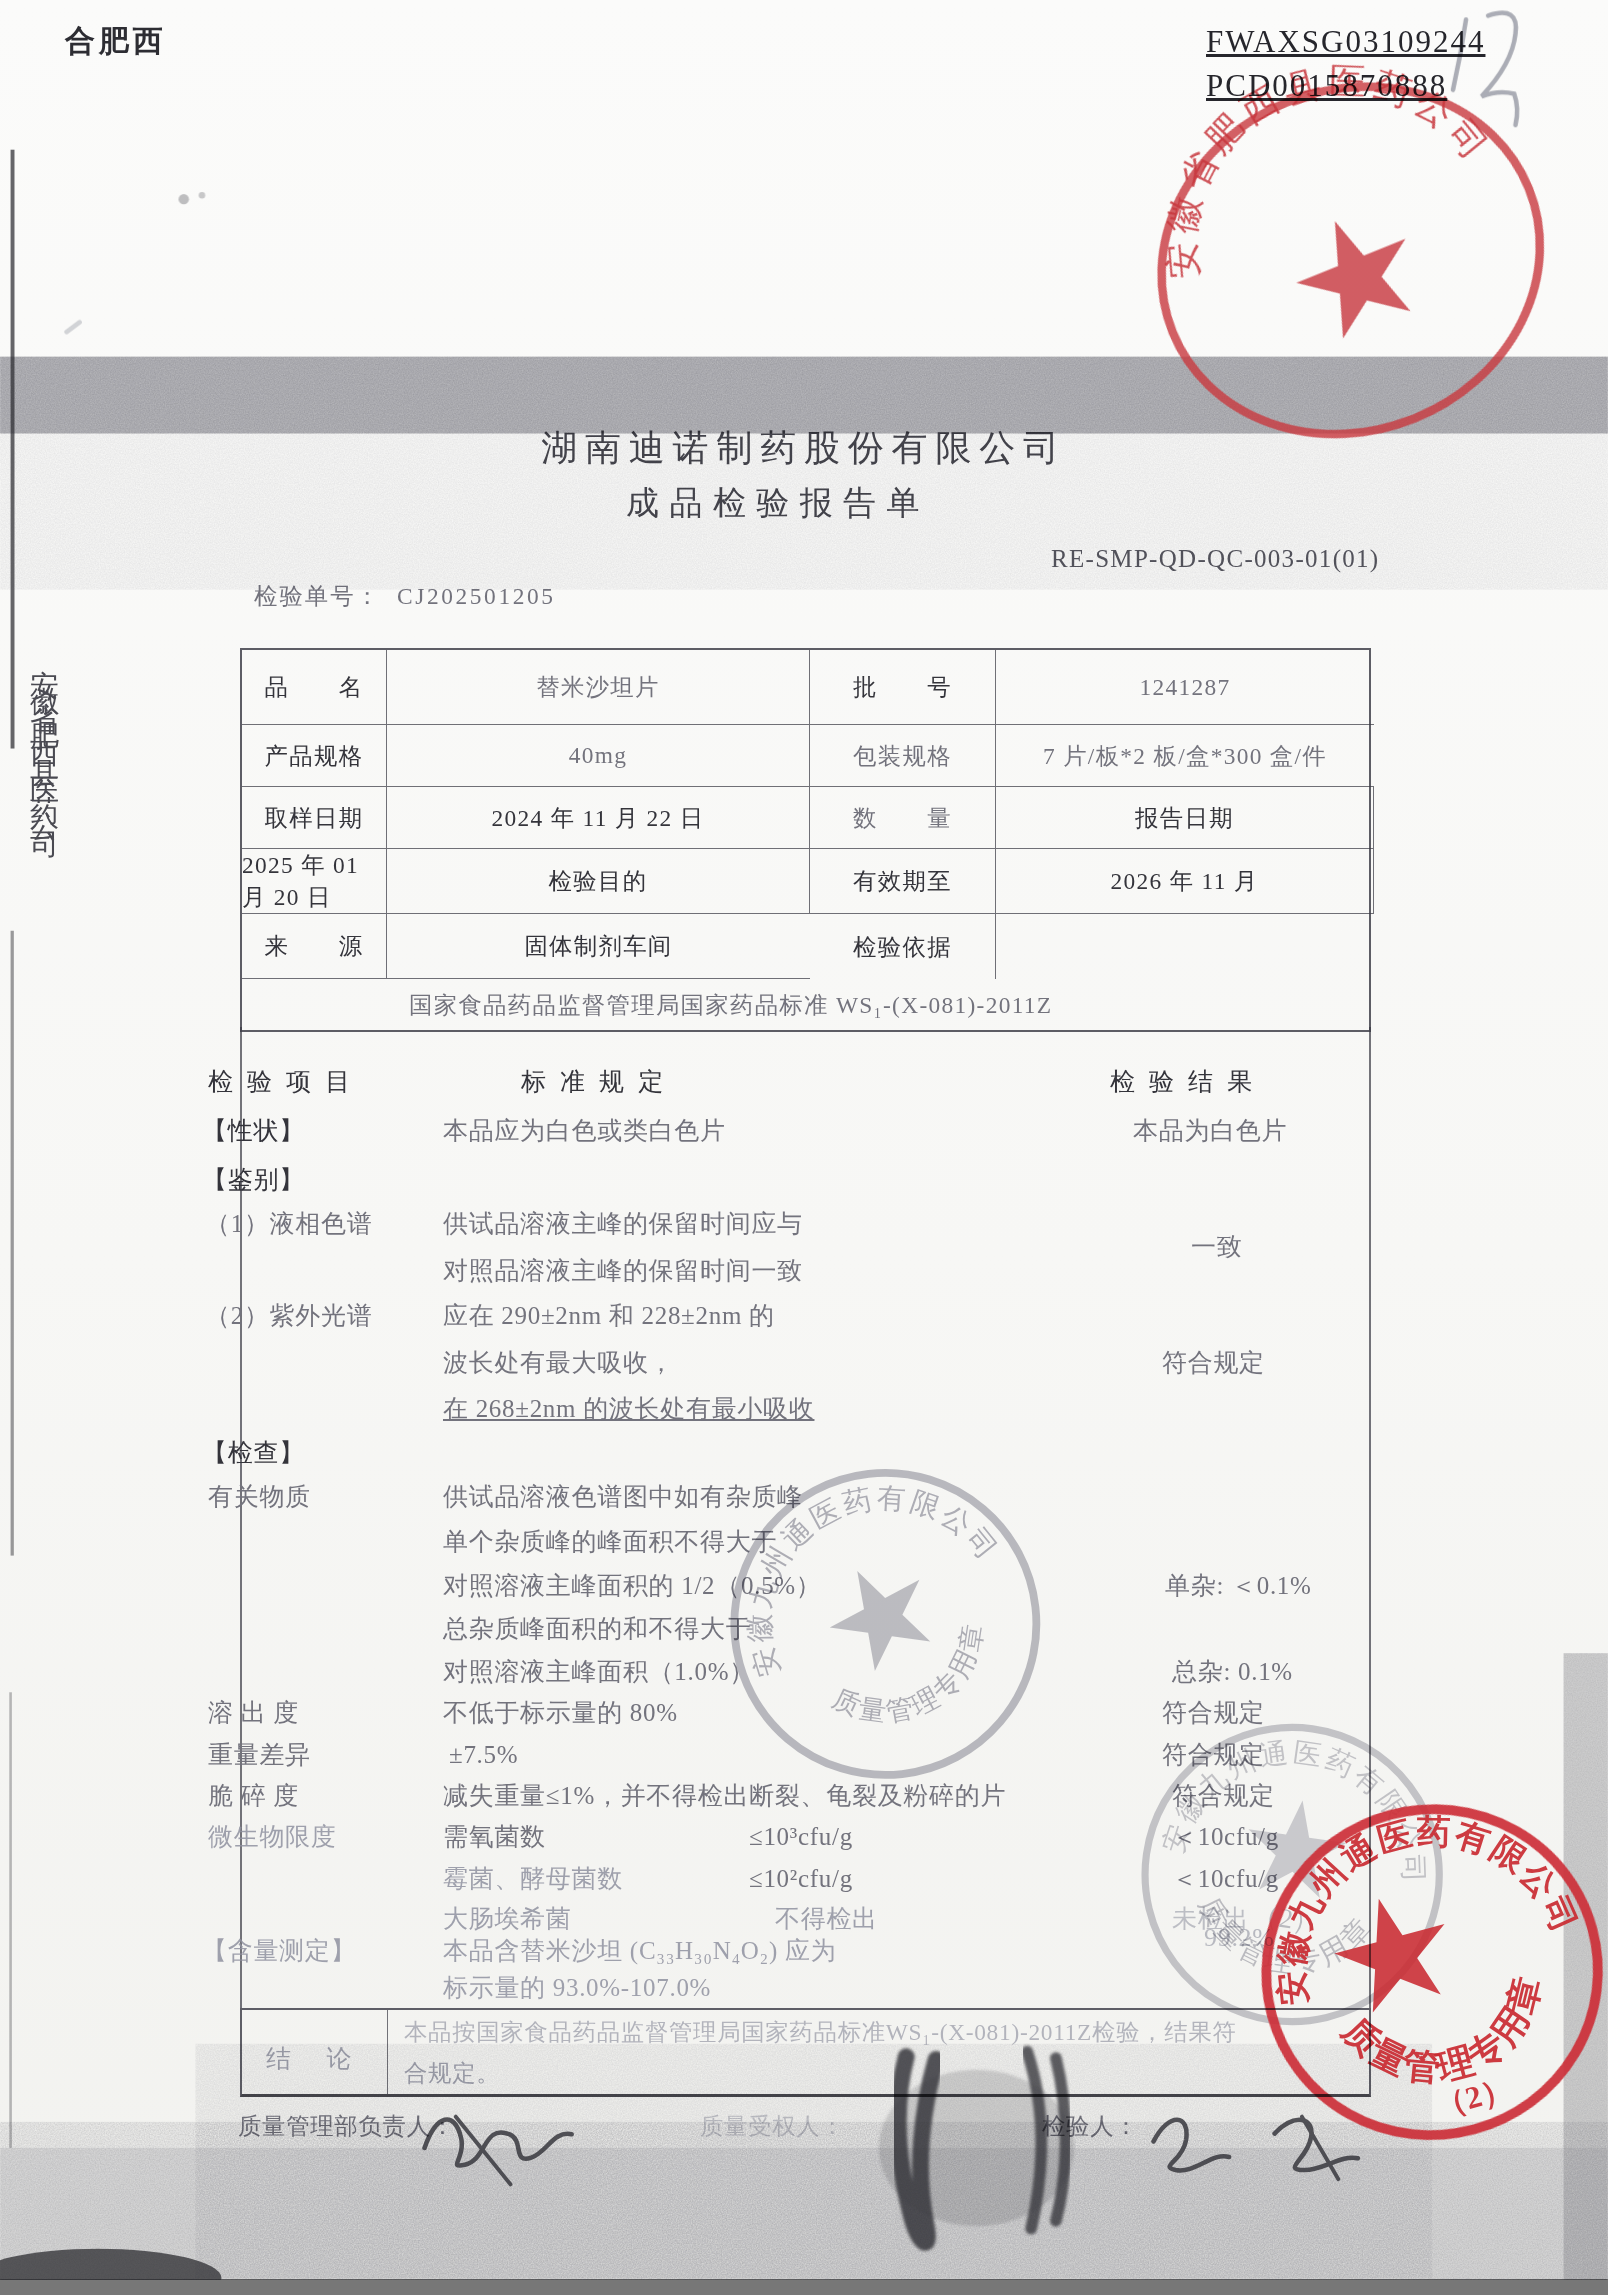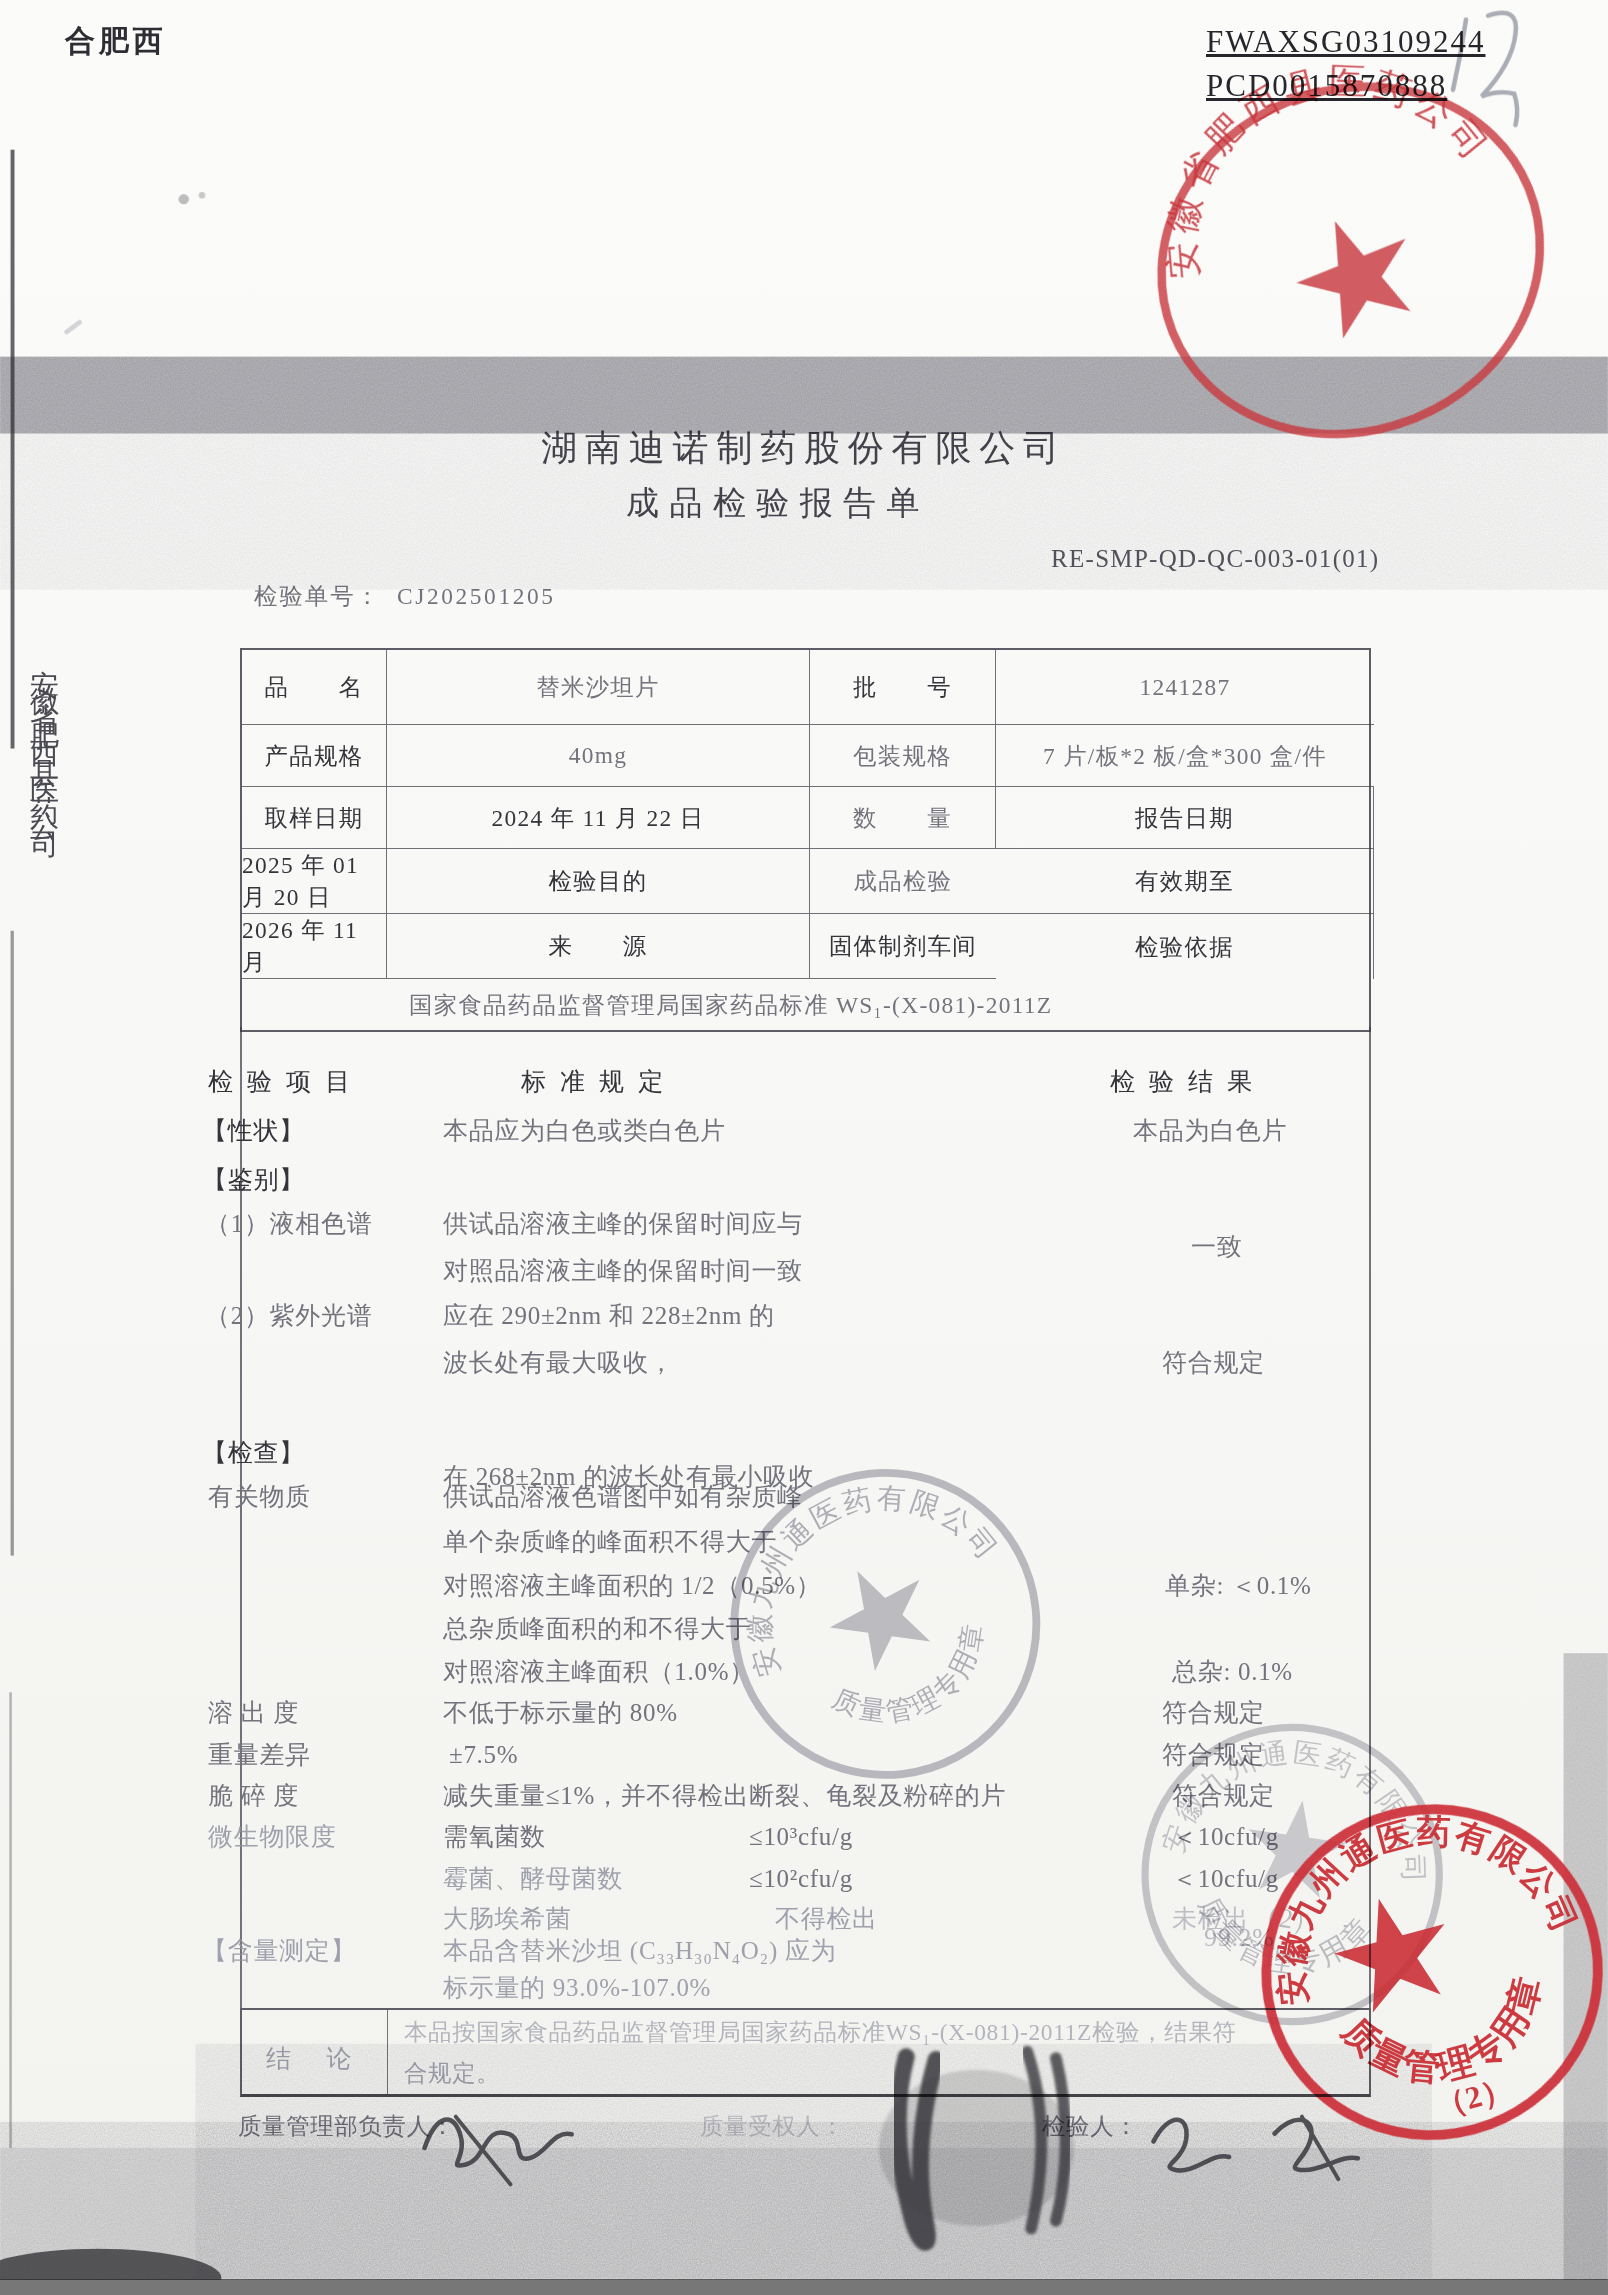--- a/index.html
+++ b/index.html
@@ -94,21 +94,20 @@
     <div class="c faded">包装规格</div>
     <div class="c faded last">7 片/板*2 板/盒*300 盒/件</div>
 
     <div class="c dark">取样日期</div>
     <div class="c dark">2024 年 11 月 22 日</div>
     <div class="c faded">数　　量</div>
 
     <div class="c dark">报告日期</div>
     <div class="c dark">2025 年 01 月 20 日</div>
     <div class="c dark">检验目的</div>
-    <div class="c faded last">成品检验</div>
 
     <div class="c dark">有效期至</div>
     <div class="c dark">2026 年 11 月</div>
     <div class="c dark">来　　源</div>
     <div class="c dark last">固体制剂车间</div>
 
     <div class="c dark bottom">检验依据</div>
     <div class="c faded span3 last bottom">国家食品药品监督管理局国家药品标准 WS₁-(X-081)-2011Z</div>
   </div>
 
@@ -125,21 +124,21 @@
   <div class="t fs38 dark" style="left:202px;top:1167px;">【鉴别】</div>
 
   <div class="t fs38 faded" style="left:205px;top:1211px;">（1）液相色谱</div>
   <div class="t fs38 faded" style="left:443px;top:1211px;">供试品溶液主峰的保留时间应与</div>
   <div class="t fs38 faded" style="left:443px;top:1258px;">对照品溶液主峰的保留时间一致</div>
   <div class="t fs38 faded" style="left:1191px;top:1234px;">一致</div>
 
   <div class="t fs38 faded" style="left:205px;top:1303px;">（2）紫外光谱</div>
   <div class="t fs38 faded" style="left:443px;top:1303px;">应在 290±2nm 和 228±2nm 的</div>
   <div class="t fs38 faded" style="left:443px;top:1350px;">波长处有最大吸收，</div>
-  <div class="t fs38 faded" style="left:443px;top:1464px;">在 268±2nm 的波长处有最小吸收</div>
+  <div class="t fs38 faded" style="left:443px;top:1396px;text-decoration:underline;">在 268±2nm 的波长处有最小吸收</div>
   <div class="t fs38 faded" style="left:1162px;top:1350px;">符合规定</div>
 
   <div class="t fs38 dark" style="left:202px;top:1440px;">【检查】</div>
 
   <div class="t fs38 faded" style="left:208px;top:1484px;">有关物质</div>
   <div class="t fs38 faded" style="left:443px;top:1484px;">供试品溶液色谱图中如有杂质峰</div>
   <div class="t fs38 faded" style="left:443px;top:1529px;">单个杂质峰的峰面积不得大于</div>
   <div class="t fs38 faded" style="left:443px;top:1573px;">对照溶液主峰面积的 1/2（0.5%）</div>
   <div class="t fs38 faded" style="left:443px;top:1616px;">总杂质峰面积的和不得大于</div>
   <div class="t fs38 faded" style="left:443px;top:1659px;">对照溶液主峰面积（1.0%）</div>

